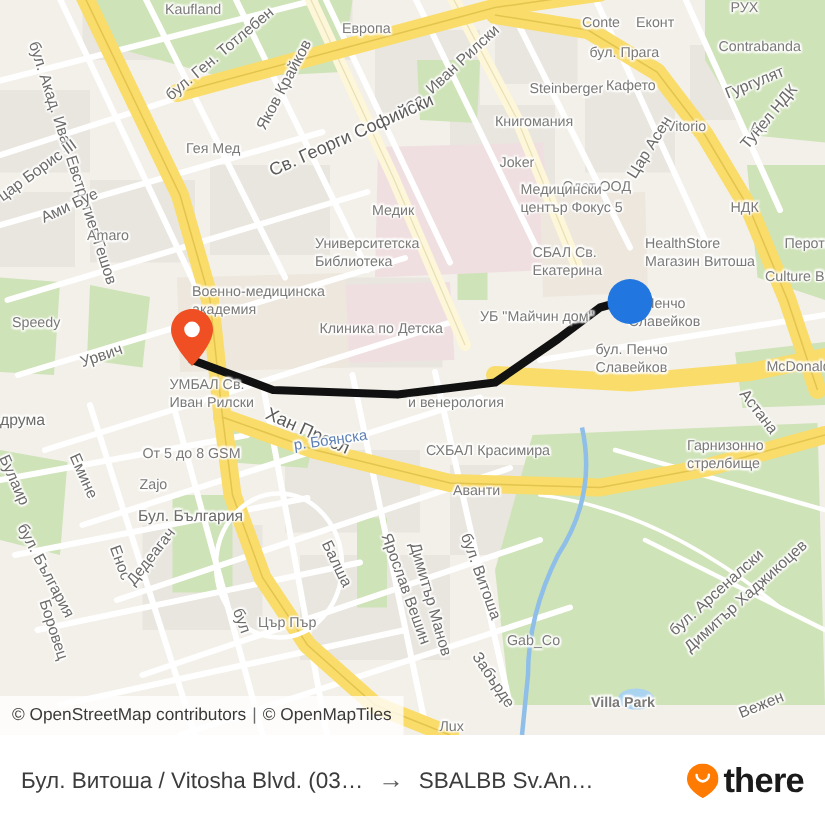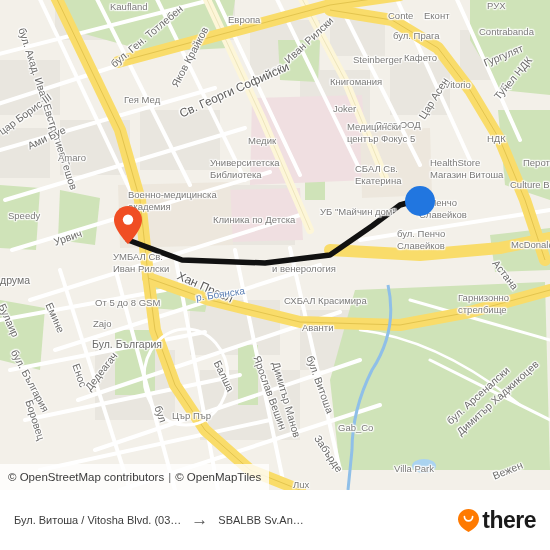--- a/index.html
+++ b/index.html
@@ -71,21 +71,21 @@
 
   
   #footer {
     position: absolute; left: 0; top: 490px;
     width: 550px; height: 60px;
     background: #fff;
     display: flex; align-items: center;
     padding: 0 14px;
   }
   #footer .route-from, #footer .route-to {
-    font-size: 11px; color: #3c3c3c;
+    font-size: 15px; color: #3c3c3c;
     overflow: hidden; text-overflow: ellipsis; white-space: nowrap;
   }
   #footer .route-from { max-width: 268px; }
   #footer .route-to   { max-width: 124px; }
   #footer .arrow { margin: 0 10px; font-size: 17px; color: #5a5a5a; }
   #brand { margin-left: auto; display: flex; align-items: center; gap: 3px; }
   #brand .word { font-size: 23px; font-weight: bold; color: #1a1a1a; letter-spacing: -0.5px; }
 </style>
 </head>
 <body>
@@ -288,21 +288,21 @@
         <div class="maplabel st" style="left: 276px; top: 356px; transform: rotate(74deg);">Димитър Манов</div>
         <div class="maplabel st" style="left: 310px; top: 350px; transform: rotate(70deg);">бул. Витоша</div>
         <div class="maplabel st" style="left: 87px; top: 383px; transform: rotate(-52deg);">Дедеагач</div>
         <div class="maplabel st" style="left: 29px; top: 394px; transform: rotate(72deg);">Боровец</div>
         <div class="maplabel st" style="left: 158px; top: 400px; transform: rotate(70deg);">бул</div>
         <div class="maplabel poi" style="left: 172px; top: 410px;">Цър Пър</div>
         <div class="maplabel poi" style="left: 338px; top: 422px;">Gab_Co</div>
         <div class="maplabel st" style="left: 317px; top: 430px; transform: rotate(56deg);">Забърде</div>
         <div class="maplabel st" style="left: 448px; top: 416px; transform: rotate(-42deg);">бул. Арсеналски</div>
         <div class="maplabel st" style="left: 458px; top: 427px; transform: rotate(-42deg);">Димитър Хаджикоцев</div>
-        <div class="maplabel poi" style="left: 394px; top: 463px;">Villa Park</div>
+        <div class="maplabel poi" style="left: 394px; top: 463px; font-weight: bold;">Villa Park</div>
         <div class="maplabel st" style="left: 493px; top: 470px; transform: rotate(-22deg);">Вежен</div>
         <div class="maplabel poi" style="left: 293px; top: 479px;">Лux</div>
       </div>
 
     <div id="pin-origin">
       <svg width="28" height="38" viewBox="0 0 28 38">
         <path d="M14 0C6.3 0 0 6.2 0 13.9 0 24 14 38 14 38s14-14 14-24.1C28 6.2 21.7 0 14 0z" fill="#f04e23"></path>
         <circle cx="14" cy="13.6" r="5.2" fill="#ffffff"></circle>
       </svg>
     </div>

